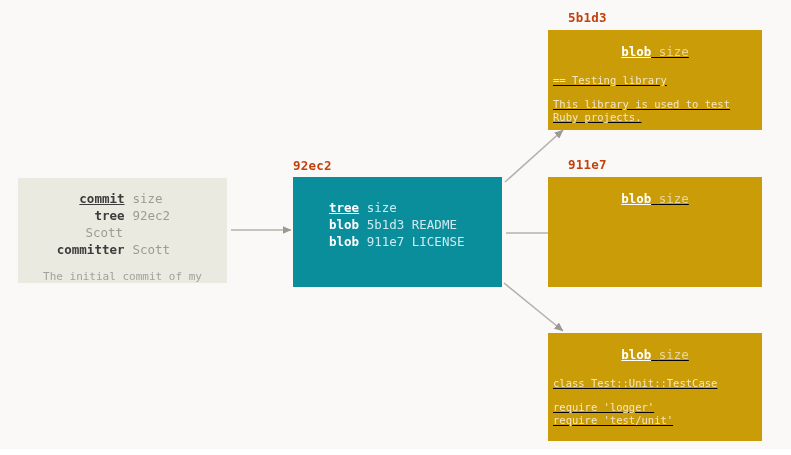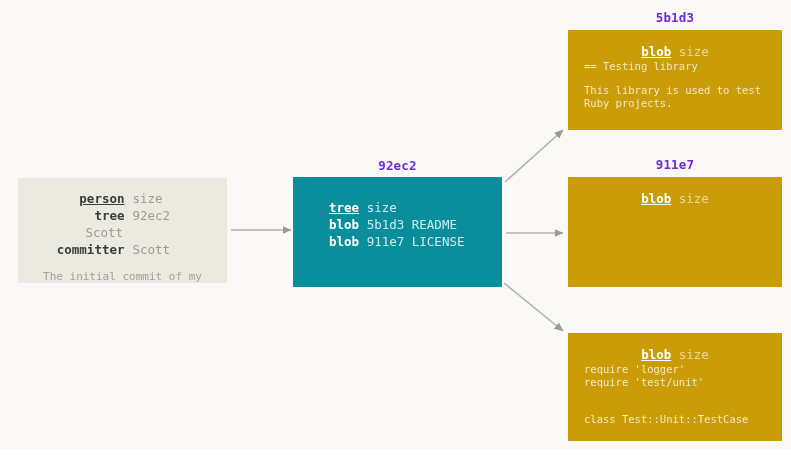--- a/index.html
+++ b/index.html
@@ -23,24 +23,24 @@
   .arrows {
     position: absolute;
     left: 0;
     top: 0;
     width: 791px;
     height: 449px;
     pointer-events: none;
   }
   .node-title {
     position: absolute;
-    text-align: center;
-    font-size: 12.5px;
-    font-weight: bold;
-    color: #6d28d9;
+    text-align: left;
+    font-size: 12.5px;
+    font-weight: bold;
+    color: #c2410c;
     letter-spacing: 0.2px;
     line-height: 1;
   }
   .box {
     position: absolute;
     box-sizing: border-box;
     overflow: hidden;
   }
   
   .box-commit {
@@ -108,40 +108,42 @@
   .tree-line b {
     color: #ffffff;
     font-weight: bold;
   }
   .tree-line b.underline {
     text-decoration: underline;
   }
   
   .box-blob {
     background: #ca9c07;
-    left: 568px;
+    left: 548px;
     width: 214px;
+    text-decoration: underline;
   }
   .blob-1 { top: 30px;  height: 100px; }
   .blob-2 { top: 177px; height: 110px; }
   .blob-3 { top: 333px; height: 108px; }
   .blob-head {
     text-align: center;
     font-size: 12.5px;
     line-height: 16px;
     margin-top: 14px;
     color: #e8d79a;
   }
   .blob-head b {
     color: #ffffff;
     font-weight: bold;
     text-decoration: underline;
   }
   .blob-body {
-    padding-left: 16px;
+    margin-top: 14px;
+    padding-left: 5px;
     padding-right: 10px;
   }
   .blob-para {
     font-size: 10.5px;
     line-height: 13px;
     color: #f2e7c4;
     white-space: pre-wrap;
     margin: 0 0 11px 0;
   }
   .blob-para:last-child { margin-bottom: 0; }
@@ -160,21 +162,21 @@
     <line x1="231" y1="230" x2="291" y2="230" stroke="#b3b3aa" stroke-width="1.6" marker-end="url(#ah)"></line>
     <line x1="505" y1="182" x2="563" y2="130" stroke="#b3b3aa" stroke-width="1.6" marker-end="url(#ah)"></line>
     <line x1="506" y1="233" x2="563" y2="233" stroke="#b3b3aa" stroke-width="1.6" marker-end="url(#ah)"></line>
     <line x1="504" y1="283" x2="563" y2="331" stroke="#b3b3aa" stroke-width="1.6" marker-end="url(#ah)"></line>
   </svg>
 
 
   <div class="box box-commit">
     <div class="hdr-rows">
       <div class="hdr-row">
-        <span class="hdr-key underline">person</span>
+        <span class="hdr-key underline">commit</span>
         <span class="hdr-val">size</span>
       </div>
       <div class="hdr-row">
         <span class="hdr-key">tree</span>
         <span class="hdr-val">92ec2</span>
       </div>
       <div class="hdr-row">
         <span class="hdr-val">Scott</span>
       </div>
       <div class="hdr-row">
@@ -210,19 +212,19 @@
 
   <div class="box box-blob blob-2">
     <div class="blob-head"><b>blob</b> <span>size</span></div>
   </div>
 
   <div class="node-title" style="left:568px; top:315px; width:214px;margin-top:24px;">cba0a</div>
 
   <div class="box box-blob blob-3">
     <div class="blob-head"><b>blob</b> <span>size</span></div>
     <div class="blob-body">
+      <p class="blob-para">class Test::Unit::TestCase</p>
       <p class="blob-para" style="margin-bottom:24px;">require 'logger'
 require 'test/unit'</p>
-      <p class="blob-para">class Test::Unit::TestCase</p>
     </div>
   </div>
 
 </div>
 
 </body></html>

